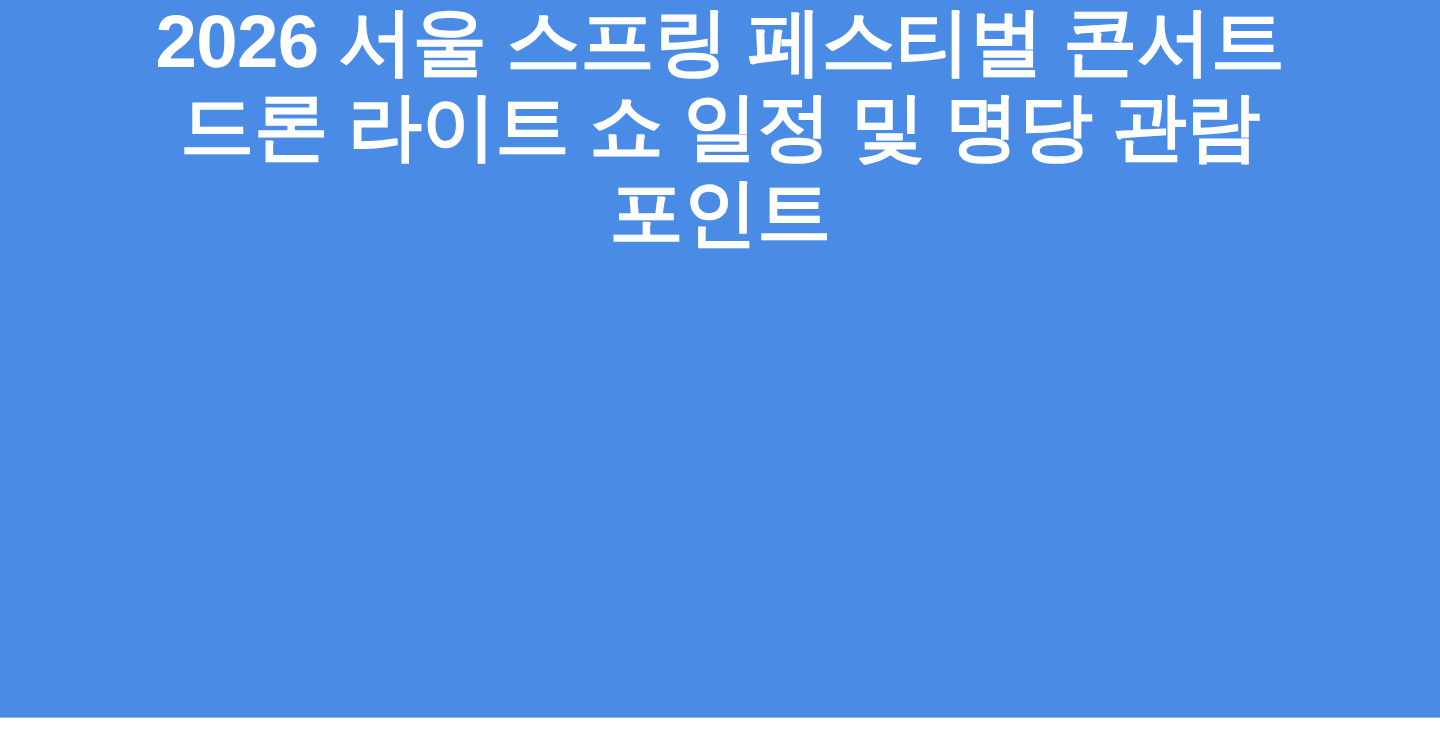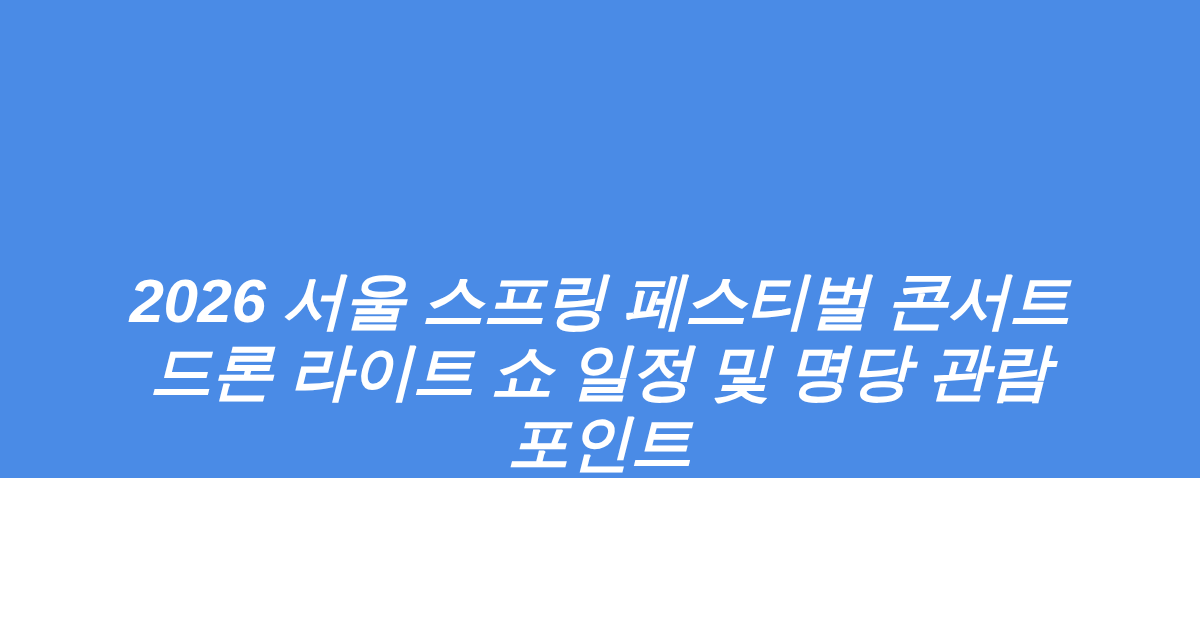--- a/index.html
+++ b/index.html
@@ -13,27 +13,26 @@
     height: 630px;
     overflow: hidden;
     font-family: "Liberation Sans", "DejaVu Sans", sans-serif;
   }
 
   
   .og-card {
     position: relative;
     box-sizing: border-box;
     width: 1200px;
-    height: 478px;
+    height: 598px;
     background-color: #4a8be6;
     display: flex;
-    align-items: flex-end;
+    align-items: flex-start;
     justify-content: center;
     overflow: hidden;
-    font-style: italic;
   }
 
   
   .title-block {
     box-sizing: border-box;
     width: 1060px;
     max-width: 1060px;
     padding: 0 10px;
     text-align: center;
   }

